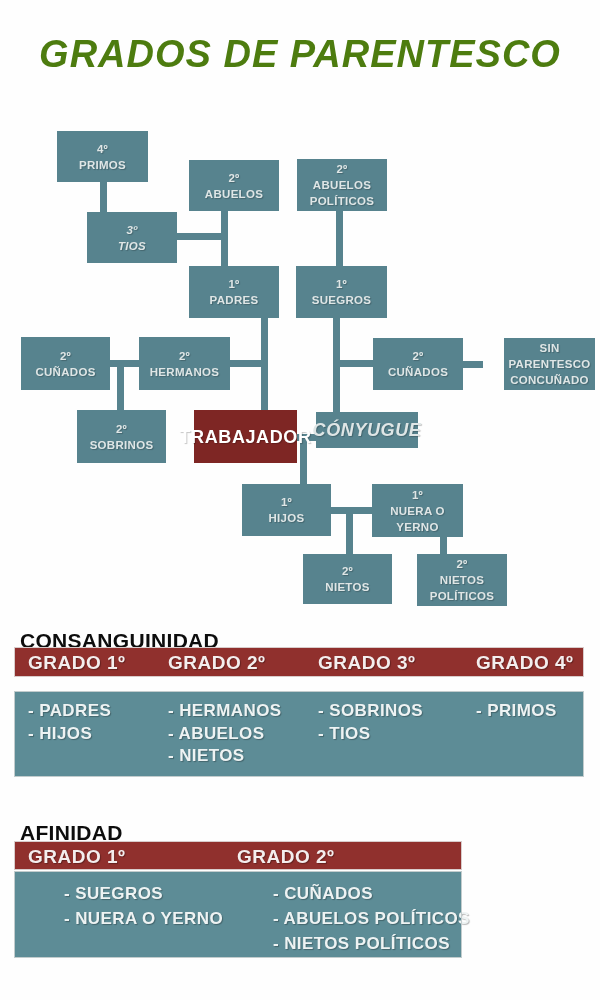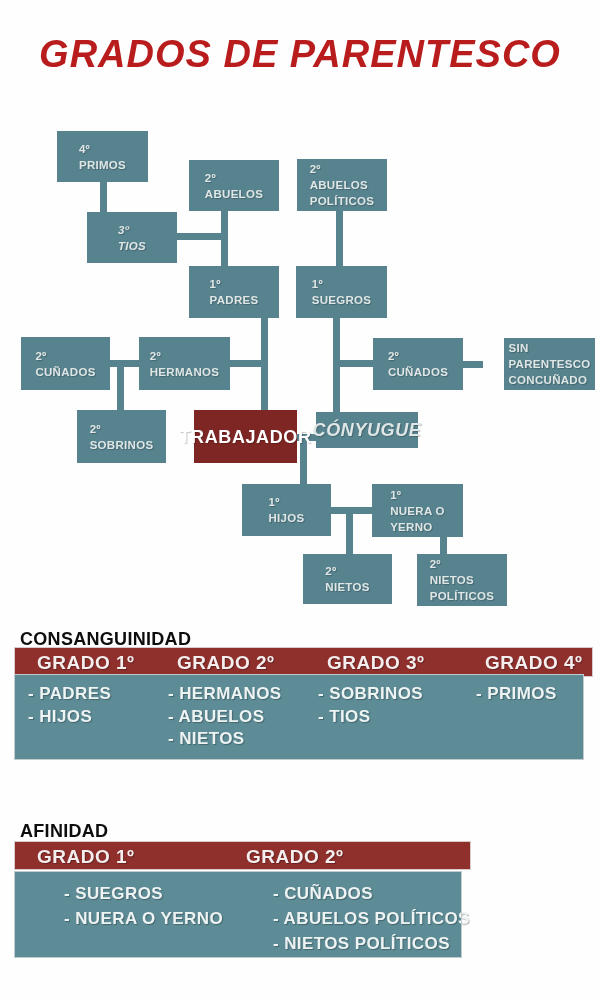--- a/index.html
+++ b/index.html
@@ -4,41 +4,40 @@
 <style>
   html,body{margin:0;padding:0;background:#ffffff;}
   #page{
     position:relative;width:600px;height:1000px;overflow:hidden;background:#fefefe;
     font-family:"Liberation Sans",sans-serif;
   }
   
   #main-title{
     position:absolute;left:0;top:33px;width:600px;text-align:center;
     font-size:38px;font-weight:bold;font-style:italic;letter-spacing:1px;
-    color:#b91c1c;
+    color:#4d7c0f;
   }
   
   .node{
     position:absolute;display:flex;align-items:center;justify-content:center;
-    background:#57838e;color:#dfe6e6;
+    background:#57838e;color:#dfe6e6;text-align:center;
     font-size:11.5px;font-weight:bold;line-height:16px;letter-spacing:.3px;
     white-space:pre-line;text-shadow:1px 1px 1px rgba(0,0,0,.22);
   }
   .node-red{background:#7e2624;color:#ffffff;}
   .node-big{font-size:18px;letter-spacing:.6px;}
   .connector{position:absolute;background:#57838e;}
   
   .section-label{
-    position:absolute;left:20px;font-size:18px;font-weight:bold;color:#0d0d0d;
+    position:absolute;left:20px;font-size:21px;font-weight:bold;color:#0d0d0d;
     letter-spacing:.3px;
   }
   .tbl-header{
     position:absolute;left:15px;background:#90302d;display:grid;
     outline:1px solid #d8cccb;
-    padding-left:9px;
   }
   .tbl-body{
     position:absolute;left:15px;background:#5d8c96;display:grid;
     outline:1px solid #c2cccd;
   }
   .tbl-header .hcell{
     padding:4px 0 0 13px;color:#f4eeee;font-size:19px;font-weight:bold;
     letter-spacing:.5px;text-shadow:1px 1px 1px rgba(0,0,0,.3);
   }
   .tbl-body .bcell{padding:8px 0 0 13px;}
@@ -113,21 +112,21 @@
 POLÍTICOS</div>
     </div>
 
   <div class="section-label" style="top:629px">CONSANGUINIDAD</div>
   <div class="tbl-header cols-consanguinidad" style="top:648px;width:568px;height:28px" id="consang-header">
       <div class="hcell">GRADO 1º</div>
       <div class="hcell">GRADO 2º</div>
       <div class="hcell">GRADO 3º</div>
       <div class="hcell">GRADO 4º</div>
     </div>
-  <div class="tbl-body cols-consanguinidad" style="top:675px;width:568px;height:84px" id="consang-body">
+  <div class="tbl-body cols-consanguinidad" style="top:692px;width:568px;height:84px" id="consang-body">
       <div class="bcell">
         <div class="tbl-item">- PADRES</div>
         <div class="tbl-item">- HIJOS</div>
       </div>
       <div class="bcell">
         <div class="tbl-item">- HERMANOS</div>
         <div class="tbl-item">- ABUELOS</div>
         <div class="tbl-item">- NIETOS</div>
       </div>
       <div class="bcell">

